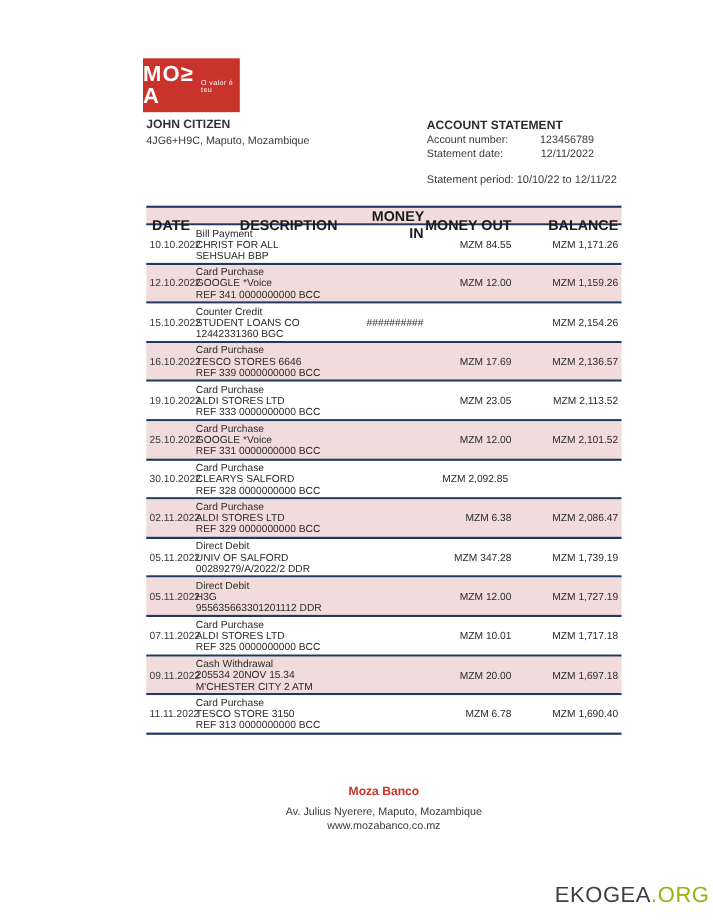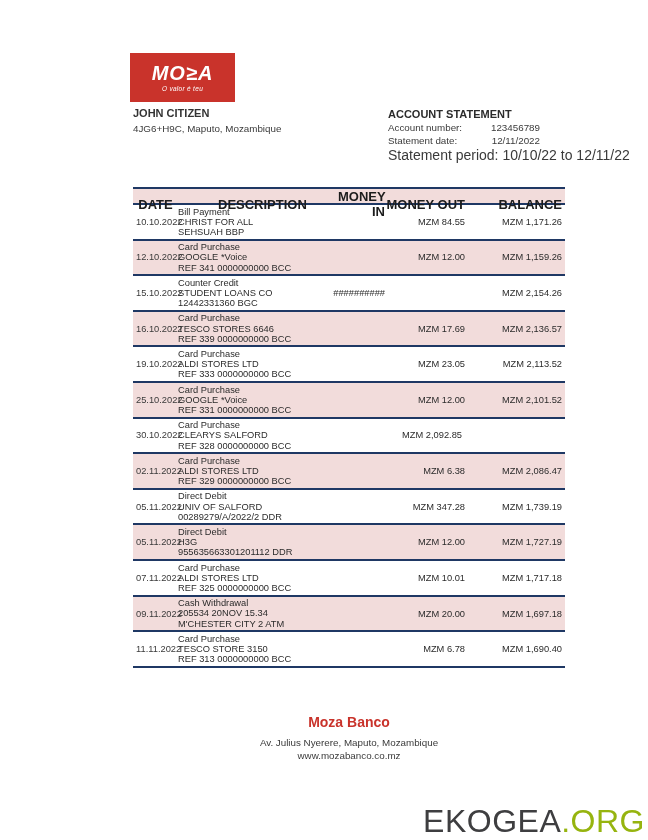--- a/index.html
+++ b/index.html
@@ -8,38 +8,38 @@
     width:648px; height:840px; position:relative; overflow:hidden;
     font-family:"Liberation Sans", sans-serif; color:#2e2e2e;
   }
   :root {
     --red:#c9332b; --pink:#f2dcdb; --navy:#1f3864;
     --wm-gray:#3e3e40; --wm-green:#96b40f;
   }
 
   
   .logo-box {
-    position:absolute; left:130px; top:53px; width:105px; height:49px;
-    background:var(--red); display:flex; flex-direction:column;
-    align-items:center; justify-content:center;font-style:italic;
+    position:absolute; left:130px; top:53px; width:88px; height:49px;
+    background:var(--red); display:flex; flex-direction:row;
+    align-items:center; justify-content:center;
   }
   .logo-text { color:#fff; font-weight:bold; font-size:20px; letter-spacing:1px; line-height:20px; }
   .logo-z { display:inline-block; font-weight:bold; }
   .logo-tagline { color:#fff; font-size:6.5px; margin-top:2px; letter-spacing:0.3px; }
 
   
   .customer { position:absolute; left:133px; top:107px; }
   .customer-name { font-weight:bold; font-size:11px; color:#333; }
   .customer-address { font-size:9.8px; color:#3a3a3a; margin-top:4px; }
 
   
   .statement { position:absolute; left:388px; top:108px; width:180px; }
   .statement-title { font-weight:bold; font-size:11px; color:#2b2b2b; }
   .stmt-row { display:flex; justify-content:space-between; width:152px; font-size:9.8px; margin-top:2px; color:#3a3a3a; }
-  .stmt-period { width:180px; font-size:14px; margin-top:1px; color:#3a3a3a; white-space:nowrap; }
+  .stmt-period { width:180px; font-size:10px; margin-top:12px; color:#3a3a3a; white-space:nowrap; }
 
   
   .table { position:absolute; left:133px; top:187px; width:432px; border-top:2px solid var(--navy); }
   .thead, .trow { display:grid; grid-template-columns:45px 160px 47px 80px 100px; }
   .thead {
     background:var(--pink); border-bottom:2px solid var(--navy);
     height:16px; align-items:center; font-size:13px; font-weight:bold; color:#1c1c1c;
   }
   .th-date { text-align:center; }
   .th-desc { text-align:left;padding-left:40px; }
@@ -49,27 +49,27 @@
   .trow { border-bottom:2px solid var(--navy); font-size:9.3px; color:#2b2b2b; background:#ffffff; }
   .trow.alt { background:var(--pink); }
   .cell { display:flex; align-items:center; }
   .cell-date { padding-left:3px; color:#3a3a3a; }
   .cell-desc { display:block; padding:1.5px 0; line-height:10.2px; }
   .cell-in, .cell-out, .cell-bal { justify-content:flex-end; }
   .cell-bal { padding-right:3px; }
 
   
   .footer { position:absolute; left:133px; top:714px; width:432px; text-align:center; }
-  .footer-bank { color:var(--red); font-weight:bold; font-size:14px; }
+  .footer-bank { color:var(--red); font-weight:bold; font-size:11px; }
   .footer-address { font-size:9.8px; color:#3a3a3a; margin-top:7px; }
   .footer-site { font-size:9.8px; color:#3a3a3a; margin-top:2px; }
 
   
   .watermark {
-    position:absolute; right:3px; top:803px; font-size:32px;
+    position:absolute; right:3px; top:803px; font-size:20px;
     letter-spacing:0.5px; color:var(--wm-gray); font-weight:normal;
   }
   .watermark .org { color:var(--wm-green); }
 </style>
 </head>
 <body>
 
 <div class="logo-box">
   <div class="logo-text"><span>MO</span><span class="logo-z">≥</span><span>A</span></div>
   <div class="logo-tagline">O valor é teu</div>

